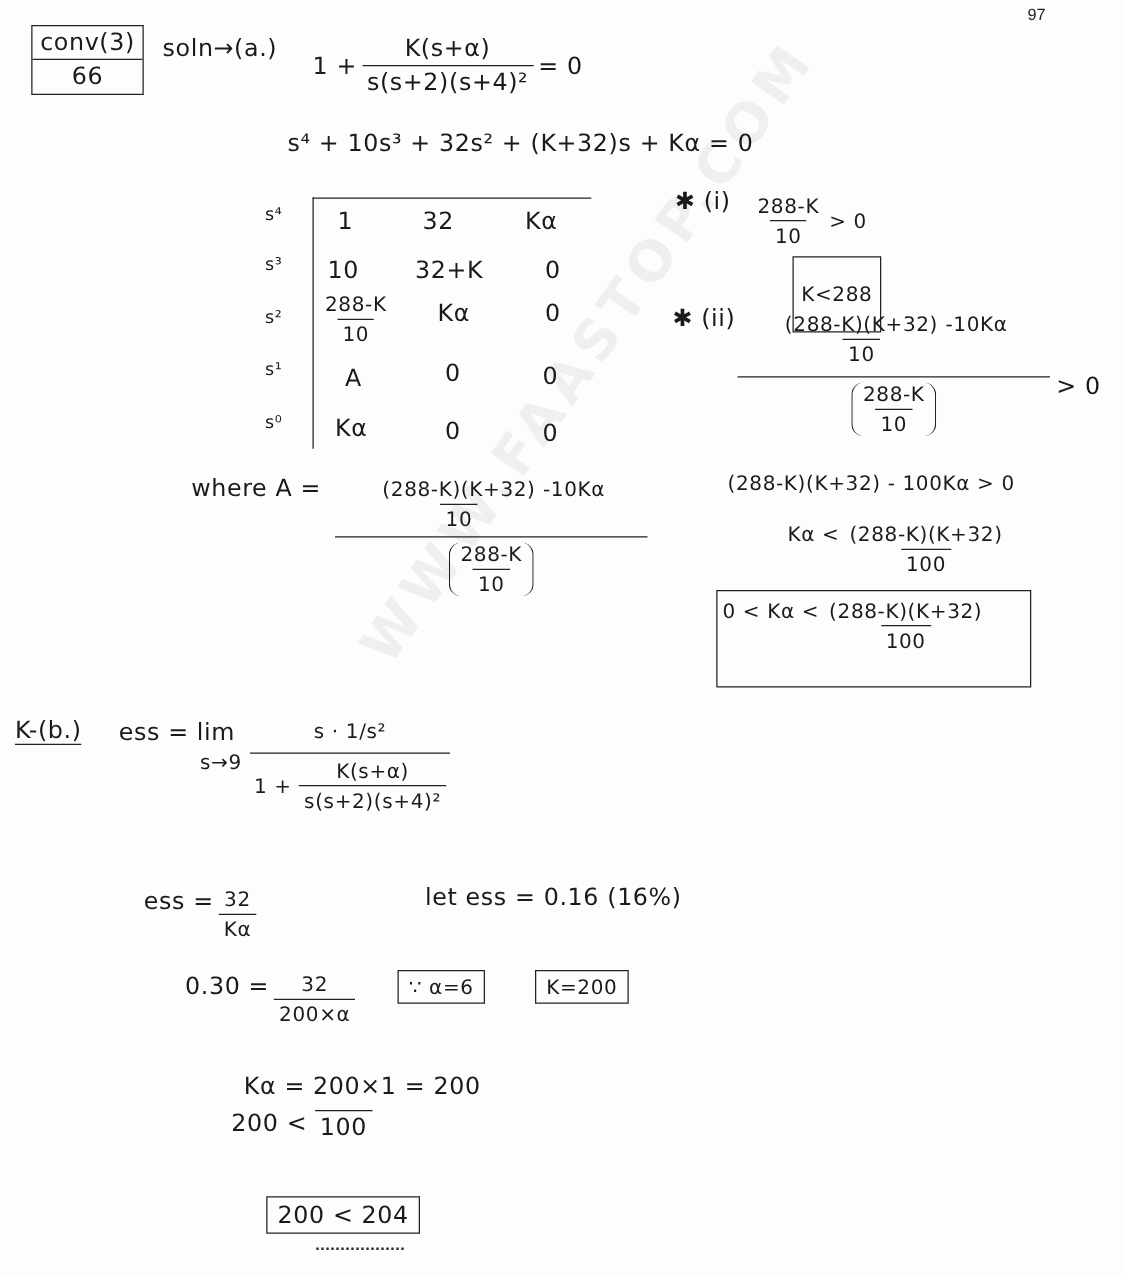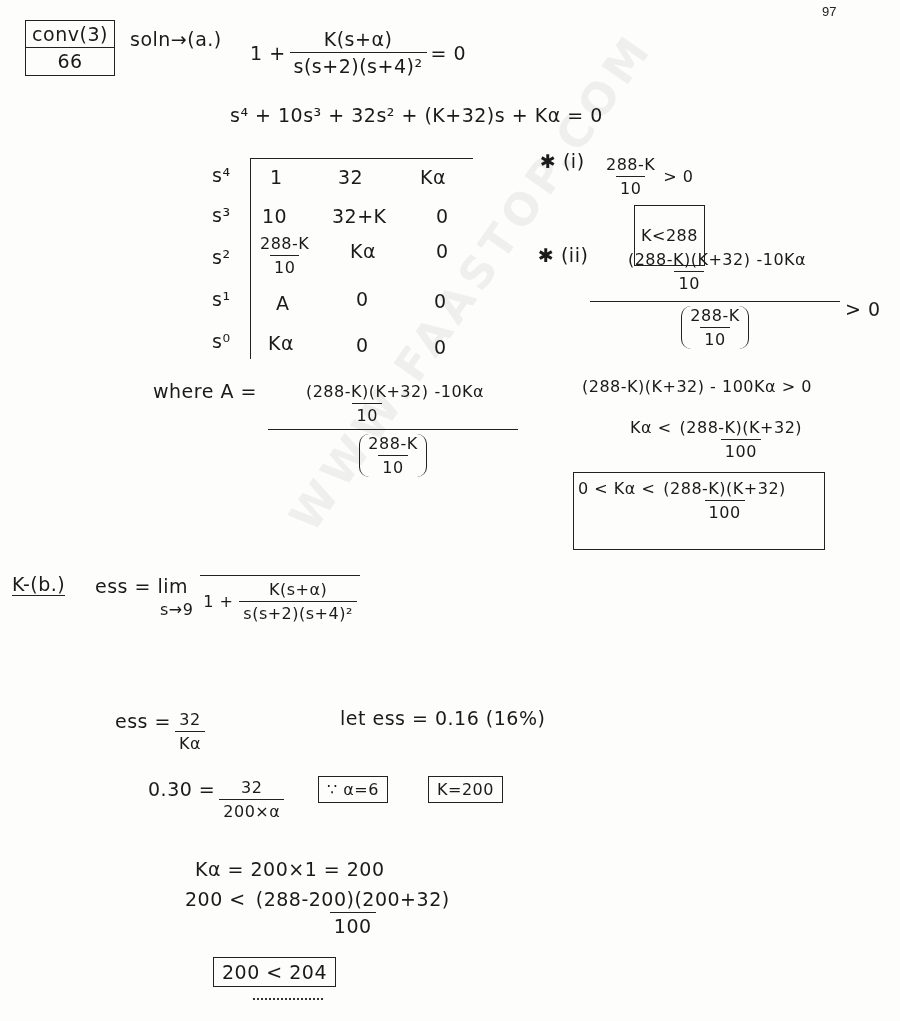--- a/index.html
+++ b/index.html
@@ -12,21 +12,21 @@
     .abs { position: absolute; }
     .hw { font-family: "DejaVu Sans", sans-serif; font-size: 19px; letter-spacing: 0.5px; white-space: nowrap; }
     .pagenum { font-family: "Liberation Sans", sans-serif; font-size: 13px; color: #222; }
     .box { border: 1.5px solid #222; }
     .frac { display: inline-flex; flex-direction: column; align-items: center; vertical-align: middle; }
     .frac .num { padding: 0 4px 2px; }
     .frac .den { border-top: 1.5px solid #222; padding: 2px 4px 0; }
     .bigline { border-top: 1.5px solid #222; }
     .underline { border-bottom: 1.5px solid #222; }
     .routh { border-left: 1.5px solid #222; border-top: 1.5px solid #222; }
-    .rlabel { font-size: 19px; }
+    .rlabel { font-size: 14px; }
     .small { font-size: 16px; }
     .watermark {
       position: absolute; left: 300px; top: 500px;
       font-family: "DejaVu Sans", sans-serif; font-size: 44px; font-weight: bold;
       color: rgba(200,200,200,0.25); letter-spacing: 6px;
       transform: rotate(-55deg); transform-origin: left center; white-space: nowrap;
     }
   </style>
 </head>
 <body>
@@ -142,20 +142,21 @@
   <span class="frac">
     <span class="num">(288-K)(K+32)</span>
     <span class="den">100</span>
   </span>
 </div>
 
 <div class="abs hw underline" style="left:12px; top:573px;">K-(b.)</div>
 <div class="abs hw" style="left:95px; top:575px;">ess = lim</div>
 <div class="abs hw small" style="left:160px; top:600px;">s→9</div>
 <div class="abs hw small" style="left:200px; top:575px; width:160px; text-align:center;">
+  <div style="padding-bottom:8px;">s · 1/s²</div>
   <div class="bigline" style="padding-top:4px; display:flex; align-items:center; justify-content:center;">
     <span style="margin-right:6px;">1 +</span>
     <span class="frac">
       <span class="num">K(s+α)</span>
       <span class="den">s(s+2)(s+4)²</span>
     </span>
   </div>
 </div>
 
 <div class="abs hw" style="left:115px; top:710px; display:flex; align-items:flex-start;">
@@ -175,18 +176,17 @@
   </span>
 </div>
 <div class="abs hw box small" style="left:318px; top:776px; padding:3px 8px;">∵ α=6</div>
 <div class="abs hw box small" style="left:428px; top:776px; padding:3px 8px;">K=200</div>
 
 <div class="abs hw" style="left:195px; top:858px;">Kα = 200×1 = 200</div>
 
 <div class="abs hw" style="left:185px; top:888px; display:flex; align-items:flex-start;">
   <span style="margin-right:6px;">200 &lt;</span>
   <span class="frac">
-    <span class="num">(288-200)(200+32)</span>
     <span class="den">100</span>
   </span>
 </div>
 <div class="abs hw box" style="left:213px; top:957px; padding:3px 8px;">200 &lt; 204</div>
 <div class="abs" style="left:253px; top:998px; width:70px; border-top:2px dotted #333;"></div>
 
 </body></html>

